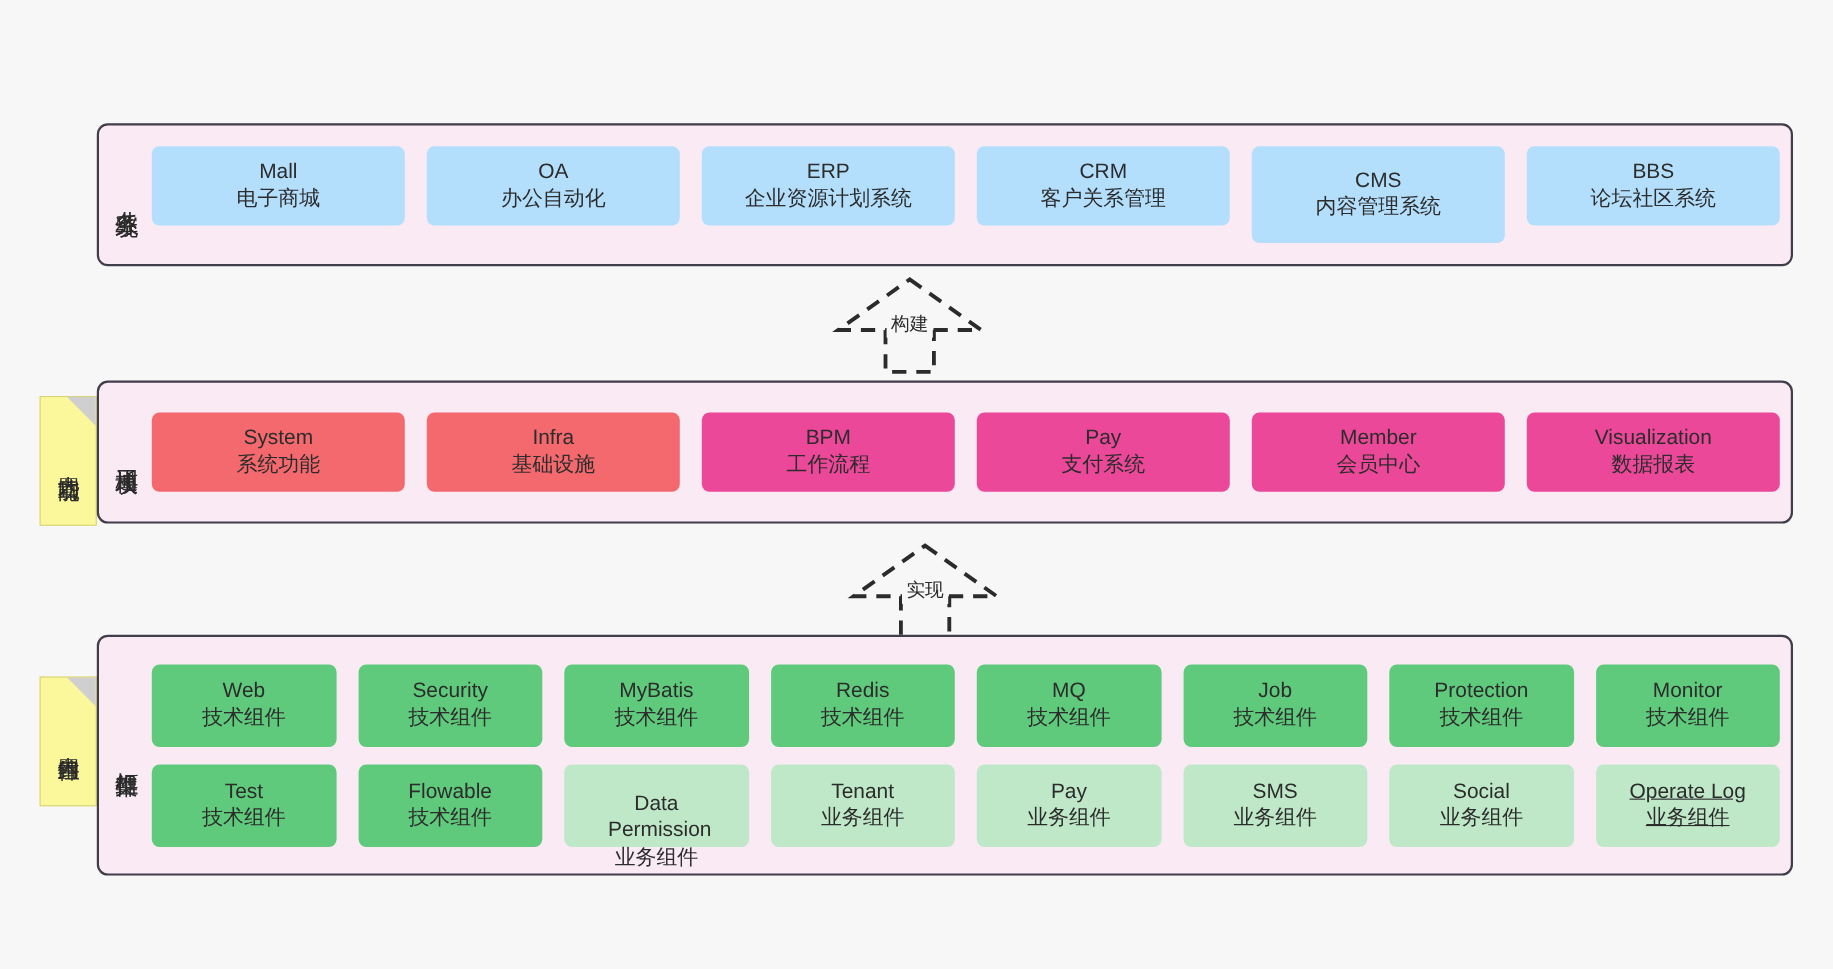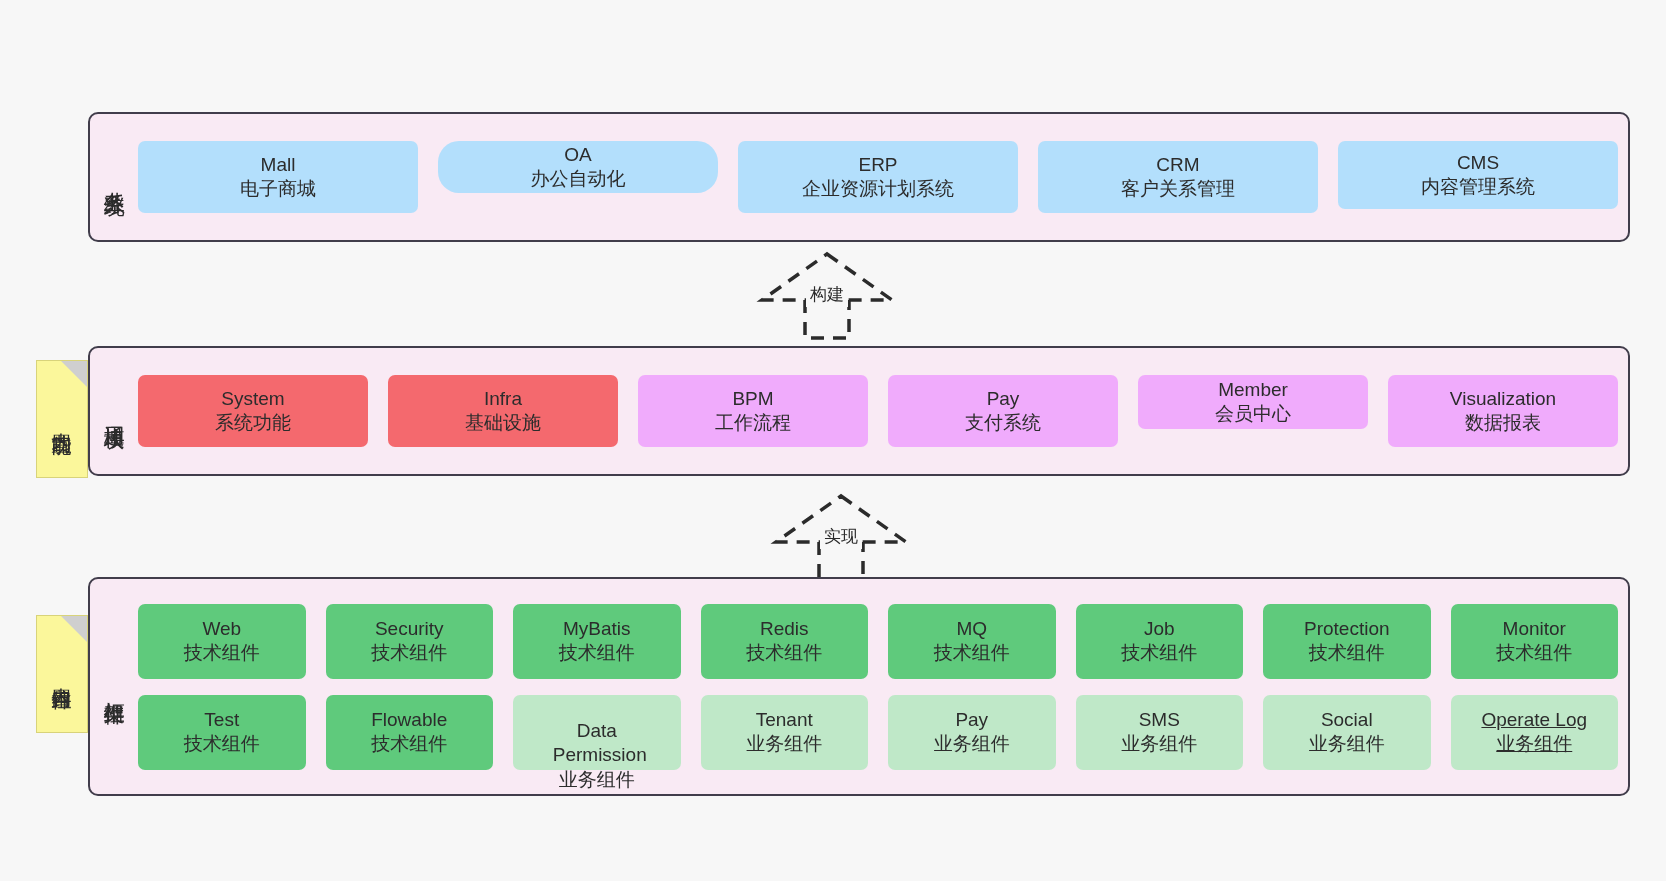--- a/index.html
+++ b/index.html
@@ -71,21 +71,21 @@
     box-sizing: border-box;
     padding: 4px 6px;
     user-select: none;
   }
   .node .n-en { white-space: normal; }
   .node .n-cn { white-space: nowrap; }
 
   
   .c-blue       { background: #b3dffc; }
   .c-red        { background: #f4696e; }
-  .c-pink       { background: #f0abfc; text-align: center; }
+  .c-pink       { background: #ec4899; text-align: center; }
   .c-green      { background: #5fca7c; }
   .c-lightgreen { background: #bfe8c8; }
 
   
   .sticky {
     position: absolute;
     background: #fbf79b;
     border: 1px solid #d8d37a;
     box-sizing: border-box;
     display: flex;
@@ -135,35 +135,39 @@
 <div id="canvas">
 
   <div class="layer" id="layer-business" style="left:88px; top:112px; width:1542px; height:130px;">
     <div class="layer-title">业务系统</div>
     <div class="layer-body">
       <div class="node-row">
         <div class="node c-blue" style="height:72px;">
           <span class="n-en">Mall</span>
           <span class="n-cn">电子商城</span>
         </div>
-        <div class="node c-blue" style="height:52px;border-radius:21px;">
+        <div class="node c-blue" style="height:72px;">
           <span class="n-en">OA</span>
           <span class="n-cn">办公自动化</span>
         </div>
         <div class="node c-blue" style="height:72px;">
           <span class="n-en">ERP</span>
           <span class="n-cn">企业资源计划系统</span>
         </div>
         <div class="node c-blue" style="height:72px;">
           <span class="n-en">CRM</span>
           <span class="n-cn">客户关系管理</span>
         </div>
-        <div class="node c-blue" style="height:68px;">
+        <div class="node c-blue" style="height:88px;">
           <span class="n-en">CMS</span>
           <span class="n-cn">内容管理系统</span>
+        </div>
+        <div class="node c-blue" style="height:72px;">
+          <span class="n-en">BBS</span>
+          <span class="n-cn">论坛社区系统</span>
         </div>
       </div>
     </div>
   </div>
 
   <div class="arrow" style="left:752px; top:248px; width:150px; height:92px;">
     <svg width="150" height="92" viewBox="0 0 150 92">
       <path d="M 75 6 L 140 52 L 10 52 Z" fill="none" stroke="#2b2b2b" stroke-width="3.5" stroke-dasharray="13 9" stroke-linejoin="miter"></path>
       <path d="M 53 52 L 53 90 L 97 90 L 97 52" fill="none" stroke="#2b2b2b" stroke-width="3.5" stroke-dasharray="13 9"></path>
     </svg>
@@ -188,21 +192,21 @@
           <span class="n-cn">基础设施</span>
         </div>
         <div class="node c-pink" style="height:72px;">
           <span class="n-en">BPM</span>
           <span class="n-cn">工作流程</span>
         </div>
         <div class="node c-pink" style="height:72px;">
           <span class="n-en">Pay</span>
           <span class="n-cn">支付系统</span>
         </div>
-        <div class="node c-pink" style="height:54px;">
+        <div class="node c-pink" style="height:72px;">
           <span class="n-en">Member</span>
           <span class="n-cn">会员中心</span>
         </div>
         <div class="node c-pink" style="height:72px;">
           <span class="n-en">Visualization</span>
           <span class="n-cn">数据报表</span>
         </div>
       </div>
     </div>
   </div>

